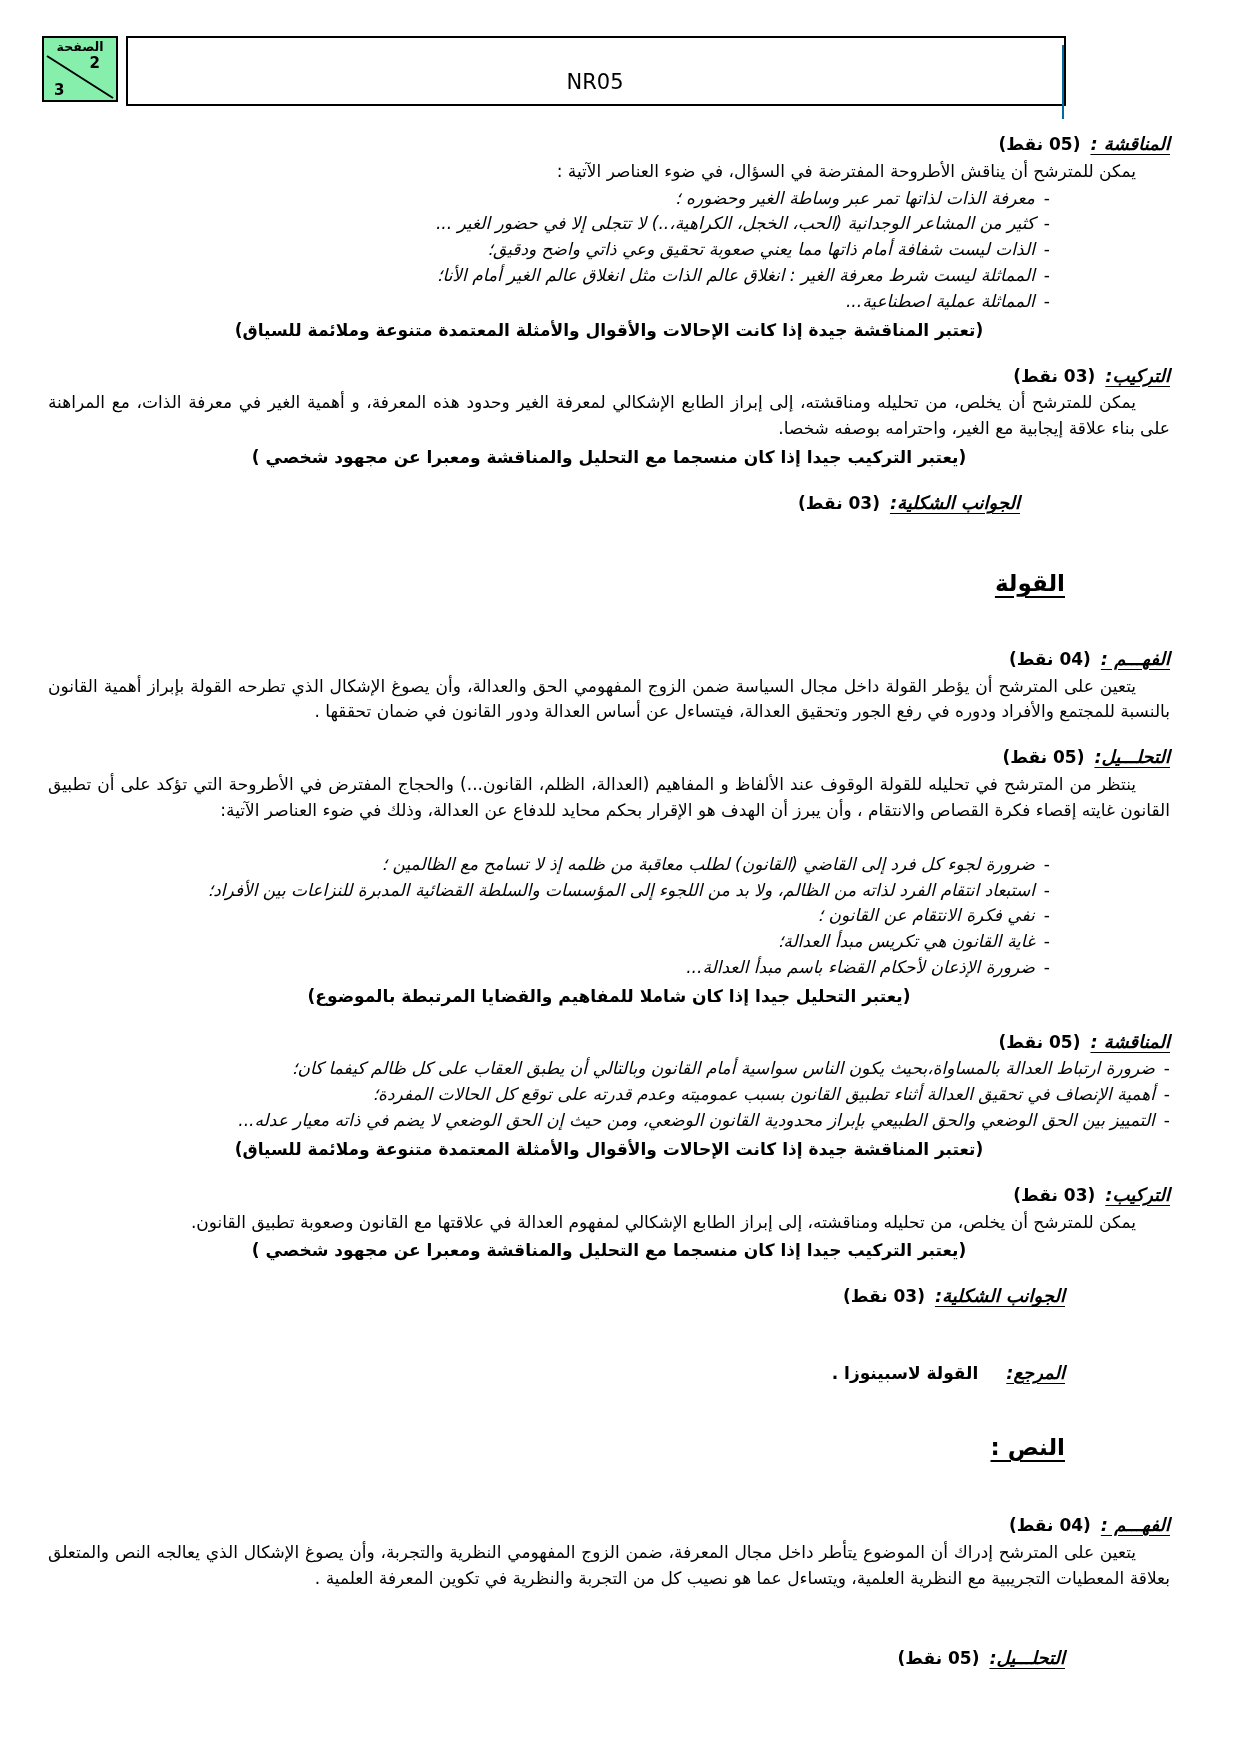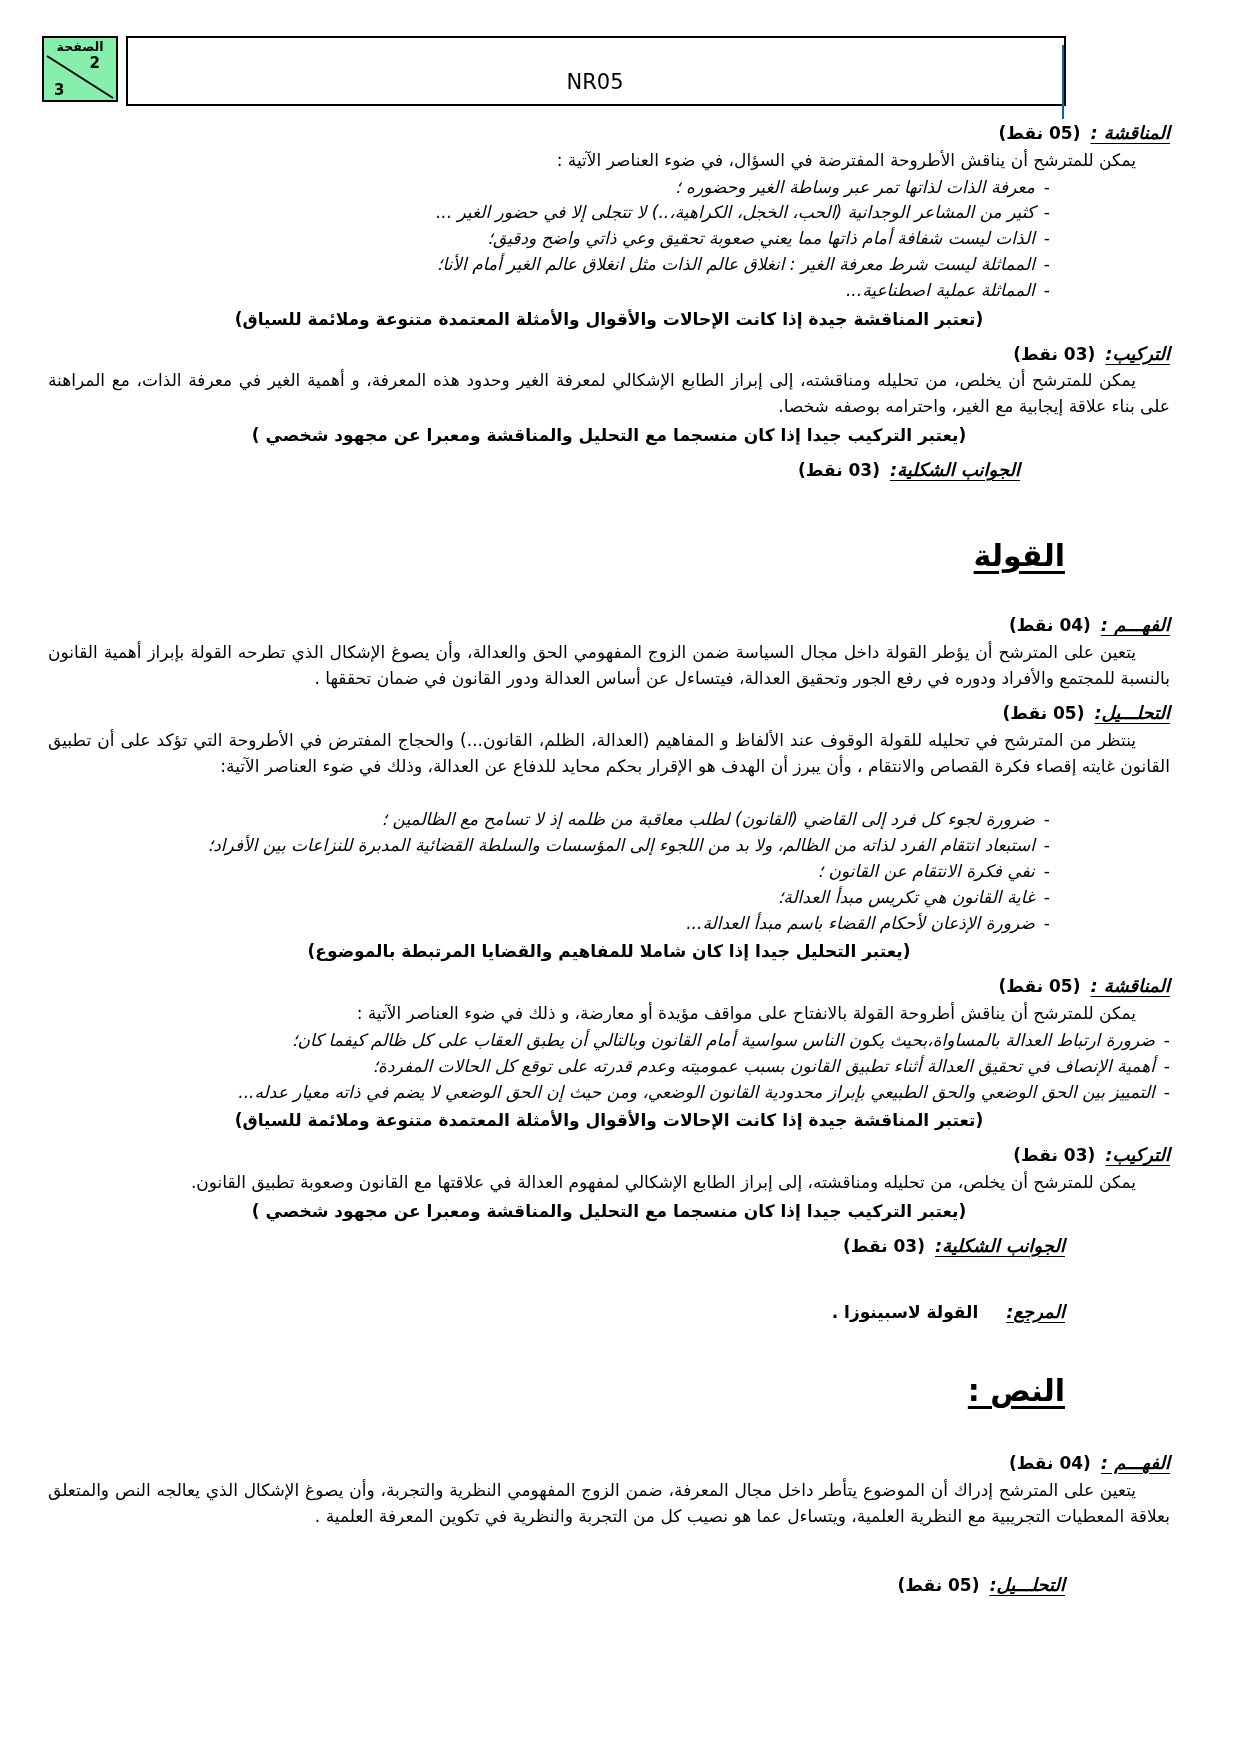--- a/index.html
+++ b/index.html
@@ -33,40 +33,40 @@
   .title-part3 { font-weight:bold; font-size:18px; }
   .title-line2 { font-size:19px; font-weight:bold; margin-top:2px; }
   .nr-cell {
     flex:0 0 74px; border-right:2px solid #0369a1;
     display:flex; align-items:center; justify-content:center;
     font-weight:normal; font-size:21px; direction:ltr;
   }
 
   
   .doc-body { font-size:17px; line-height:1.52; }
-  .heading { margin:7px 0 1px 0; }
+  .heading { margin:18px 0 1px 0; }
   .h-label {
     font-weight:bold; font-style:italic; font-size:18px;
     text-decoration:underline; text-underline-offset:4px;
   }
   .h-score { font-weight:bold; margin-right:10px; font-size:17px; }
   .h-extra { font-weight:bold; margin-right:28px; font-size:17px; }
 
   .para { text-align:justify; text-indent:34px; margin:1px 0; }
 
   .bullets { margin:1px 0; }
   .bullet { display:flex; gap:9px; }
   .bullet .dash { flex:0 0 auto; }
   .bullet .b-text { flex:1 1 auto; text-align:justify;font-style:italic; }
 
   .note { font-weight:bold; text-align:center; margin:3px 0; }
 
   .doc-title { margin:2px 0; }
   .doc-title-text {
-    font-weight:bold; font-size:30px;
+    font-weight:bold; font-size:23px;
     text-decoration:underline; text-underline-offset:5px;
   }
 </style>
 </head>
 <body>
 
 <div class="page">
 
   <div class="header">
 
@@ -147,21 +147,20 @@
           <span class="dash">-</span>
           <span class="b-text">غاية القانون هي تكريس مبدأ العدالة؛</span>
         </div>
         <div class="bullet">
           <span class="dash">-</span>
           <span class="b-text">ضرورة الإذعان لأحكام القضاء باسم مبدأ العدالة...</span>
         </div>
       </div>
       <div class="note">(يعتبر التحليل جيدا إذا كان شاملا للمفاهيم والقضايا المرتبطة بالموضوع)</div>
       <div class="heading"><span class="h-label">المناقشة :</span><span class="h-score">(05 نقط)</span></div>
-      <div class="para">يمكن للمترشح أن يناقش أطروحة القولة بالانفتاح على مواقف مؤيدة أو معارضة، و ذلك في ضوء العناصر الآتية :</div>
       <div class="bullets">
         <div class="bullet">
           <span class="dash">-</span>
           <span class="b-text">ضرورة ارتباط العدالة بالمساواة،بحيث يكون الناس سواسية أمام القانون وبالتالي أن يطبق العقاب على كل ظالم كيفما كان؛</span>
         </div>
         <div class="bullet">
           <span class="dash">-</span>
           <span class="b-text">أهمية الإنصاف في تحقيق العدالة أثناء تطبيق القانون بسبب عموميته وعدم قدرته على توقع كل الحالات المفردة؛</span>
         </div>
         <div class="bullet">

